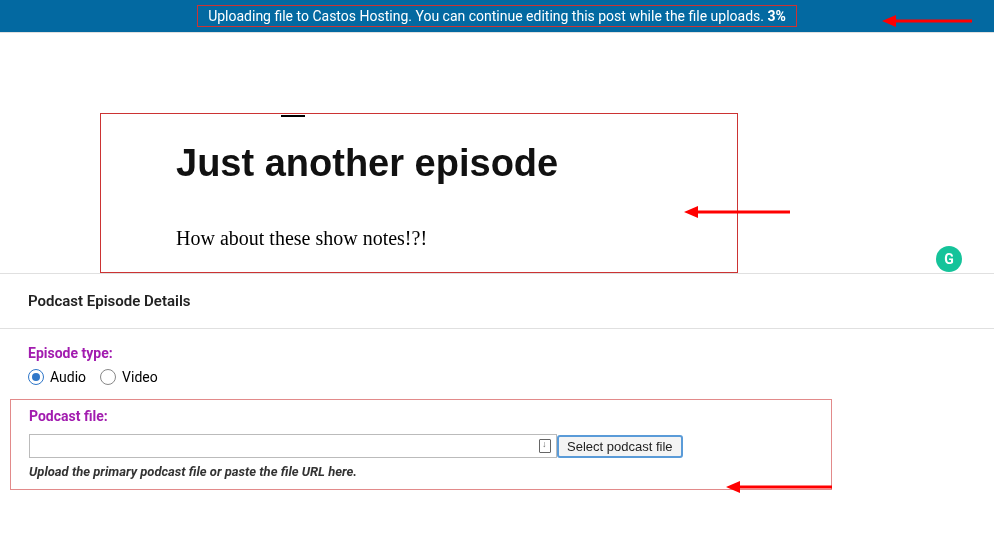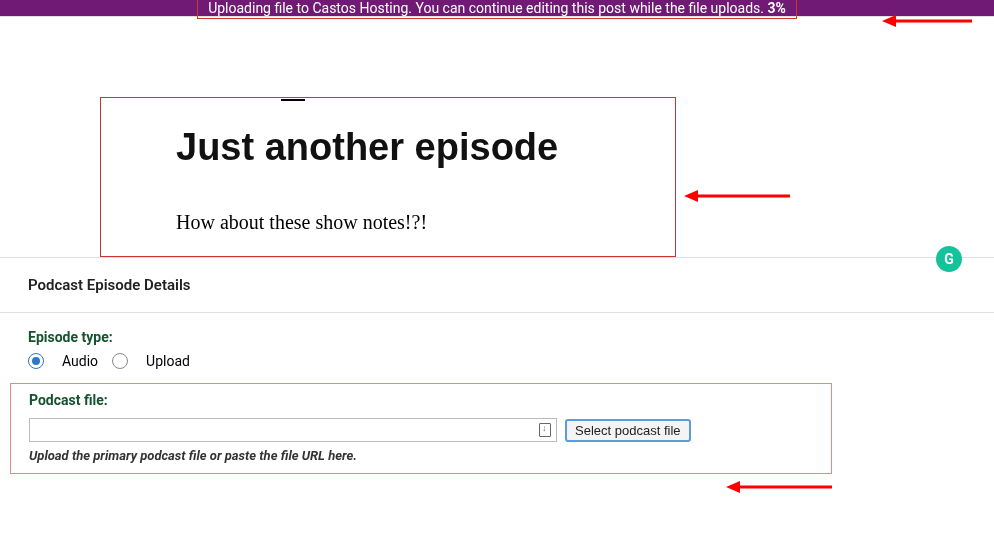--- a/index.html
+++ b/index.html
@@ -5,23 +5,23 @@
     * { box-sizing: border-box; margin: 0; padding: 0; }
     body {
       font-family: -apple-system, BlinkMacSystemFont, "Segoe UI", Roboto, sans-serif;
       width: 994px;
       height: 540px;
       background: #fff;
       position: relative;
       overflow: hidden;
     }
     .upload-banner {
-      background: #701a75;
+      background: #0369a1;
       color: #fff;
-      height: 16px;
+      height: 32px;
       display: flex;
       align-items: center;
       justify-content: center;
       position: relative;
     }
     .upload-banner-inner {
       border: 1px solid #cc3333;
       padding: 2px 10px;
       font-size: 14px;
     }
@@ -35,21 +35,21 @@
       border-bottom: 1px solid #e0e0e0;
       margin-top: 0;
     }
     .editor-area {
       position: relative;
       padding-top: 80px;
       padding-left: 100px;
     }
     .editor-box {
       border: 1px solid #cc3333;
-      width: 576px;
+      width: 638px;
       height: 160px;
       position: relative;
       padding: 10px 30px 18px 75px;
     }
     .title-divider {
       position: absolute;
       top: 1px;
       left: 180px;
       width: 24px;
       border-top: 2px solid #000;
@@ -100,33 +100,33 @@
       border-bottom: 1px solid #e0e0e0;
       margin: 18px -28px 0 -28px;
     }
     .field-group {
       margin-top: 16px;
       padding: 0 0 0 0;
     }
     .field-label {
       font-size: 14px;
       font-weight: 700;
-      color: #14532d;
+      color: #a21caf;
       margin-bottom: 8px;
     }
     .radio-row {
       display: flex;
       gap: 14px;
       align-items: center;
       margin-top: 8px;
     }
     .radio-item {
       display: flex;
       align-items: center;
-      gap: 18px;
+      gap: 6px;
       font-size: 14px;
     }
     .radio-circle {
       width: 16px;
       height: 16px;
       border: 1.5px solid #2f77c9;
       border-radius: 50%;
       display: flex;
       align-items: center;
       justify-content: center;
@@ -143,21 +143,21 @@
     .file-section {
       border: 1px solid #e28a8a;
       margin: 14px 0 0 -18px;
       padding: 8px 18px 10px 18px;
       width: 822px;
       position: relative;
     }
     .file-row {
       display: flex;
       align-items: center;
-      gap: 8px;
+      gap: 0;
       margin-top: 10px;
     }
     .file-input {
       width: 528px;
       height: 24px;
       border: 1px solid #bbb;
       padding: 2px 24px 2px 6px;
       font-size: 13px;
       position: relative;
     }
@@ -250,21 +250,21 @@
     <div class="field-label">Episode type:</div>
     <div class="radio-row">
       <label class="radio-item">
         <span class="radio-circle">
             <span class="radio-dot"></span>
           </span>
         <span>Audio</span>
       </label>
       <label class="radio-item">
         <span class="radio-circle empty"></span>
-        <span>Upload</span>
+        <span>Video</span>
       </label>
     </div>
   </div>
 
   <div class="file-section">
     <div class="field-label">Podcast file:</div>
     <div class="file-row">
       <span class="file-input-wrap">
         <input class="file-input" type="text" value="" style="">
         <span class="file-input-icon"></span>

